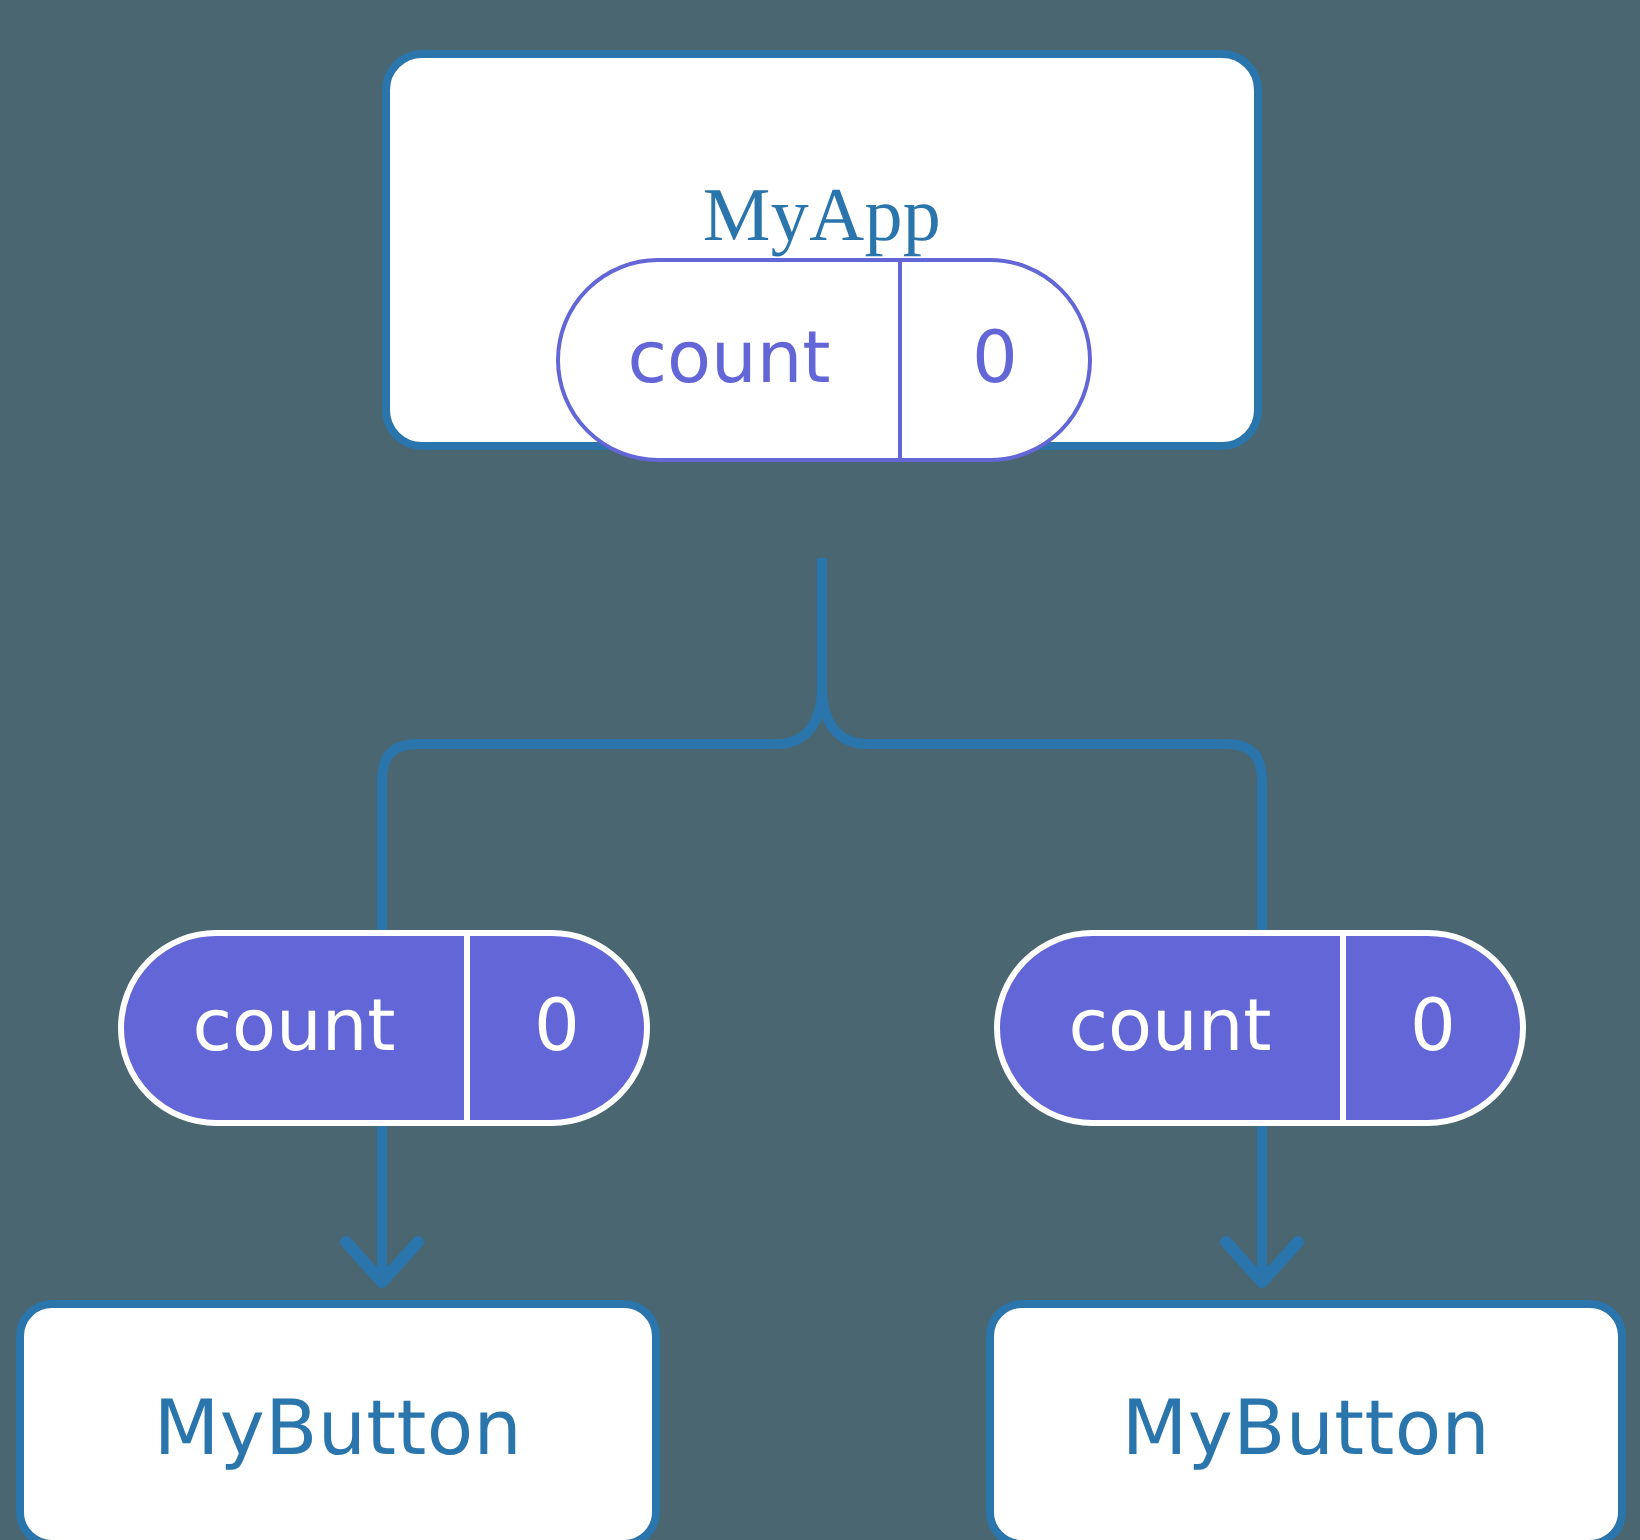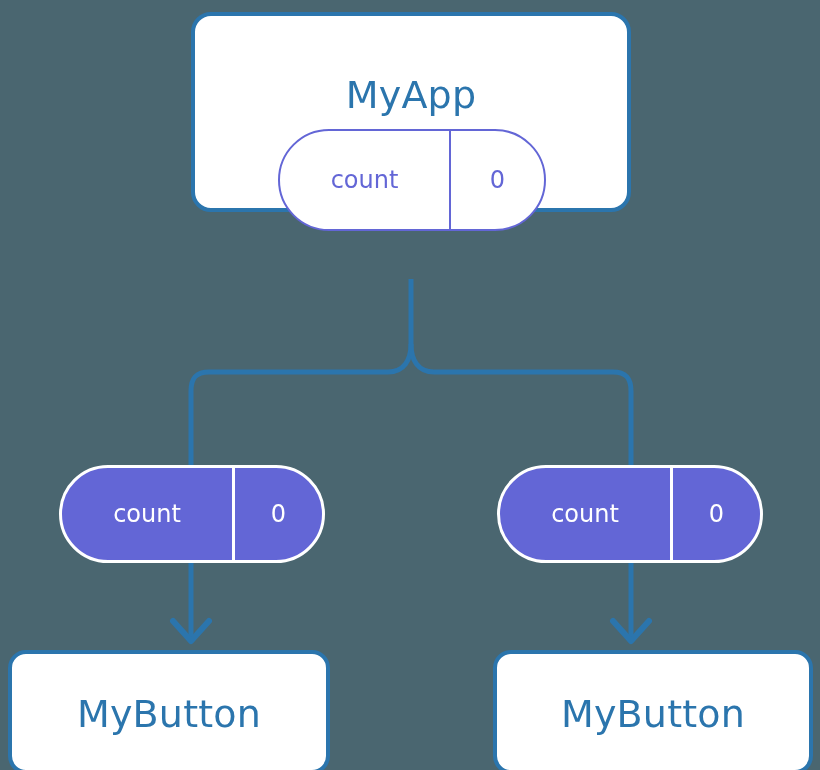--- a/index.html
+++ b/index.html
@@ -28,24 +28,25 @@
   .node-box {
     position: absolute;
     box-sizing: border-box;
     background: #ffffff;
     border: 4px solid #2b75ad;
     border-radius: 18px;
     z-index: 2;
   }
   .node-box.app {
     left: 191px;
-    top: 12px;
+    top: 25px;
     width: 440px;
     height: 200px;
     border-radius: 20px;
+    font-family: Liberation Serif, serif;
   }
   .node-box.btn-left {
     left: 8px;
     top: 650px;
     width: 322px;
     height: 124px;
   }
   .node-box.btn-right {
     left: 493px;
     top: 650px;
@@ -75,21 +76,21 @@
     align-items: stretch;
     border-radius: 999px;
     overflow: hidden;
     z-index: 3;
   }
   .pill .pill-key,
   .pill .pill-val {
     display: flex;
     align-items: center;
     justify-content: center;
-    font-size: 24px;
+    font-size: 36px;
     font-weight: 400;
     line-height: 1;
     white-space: nowrap;
   }
 
   
   .pill.outline {
     left: 278px;
     top: 129px;
     width: 268px;

